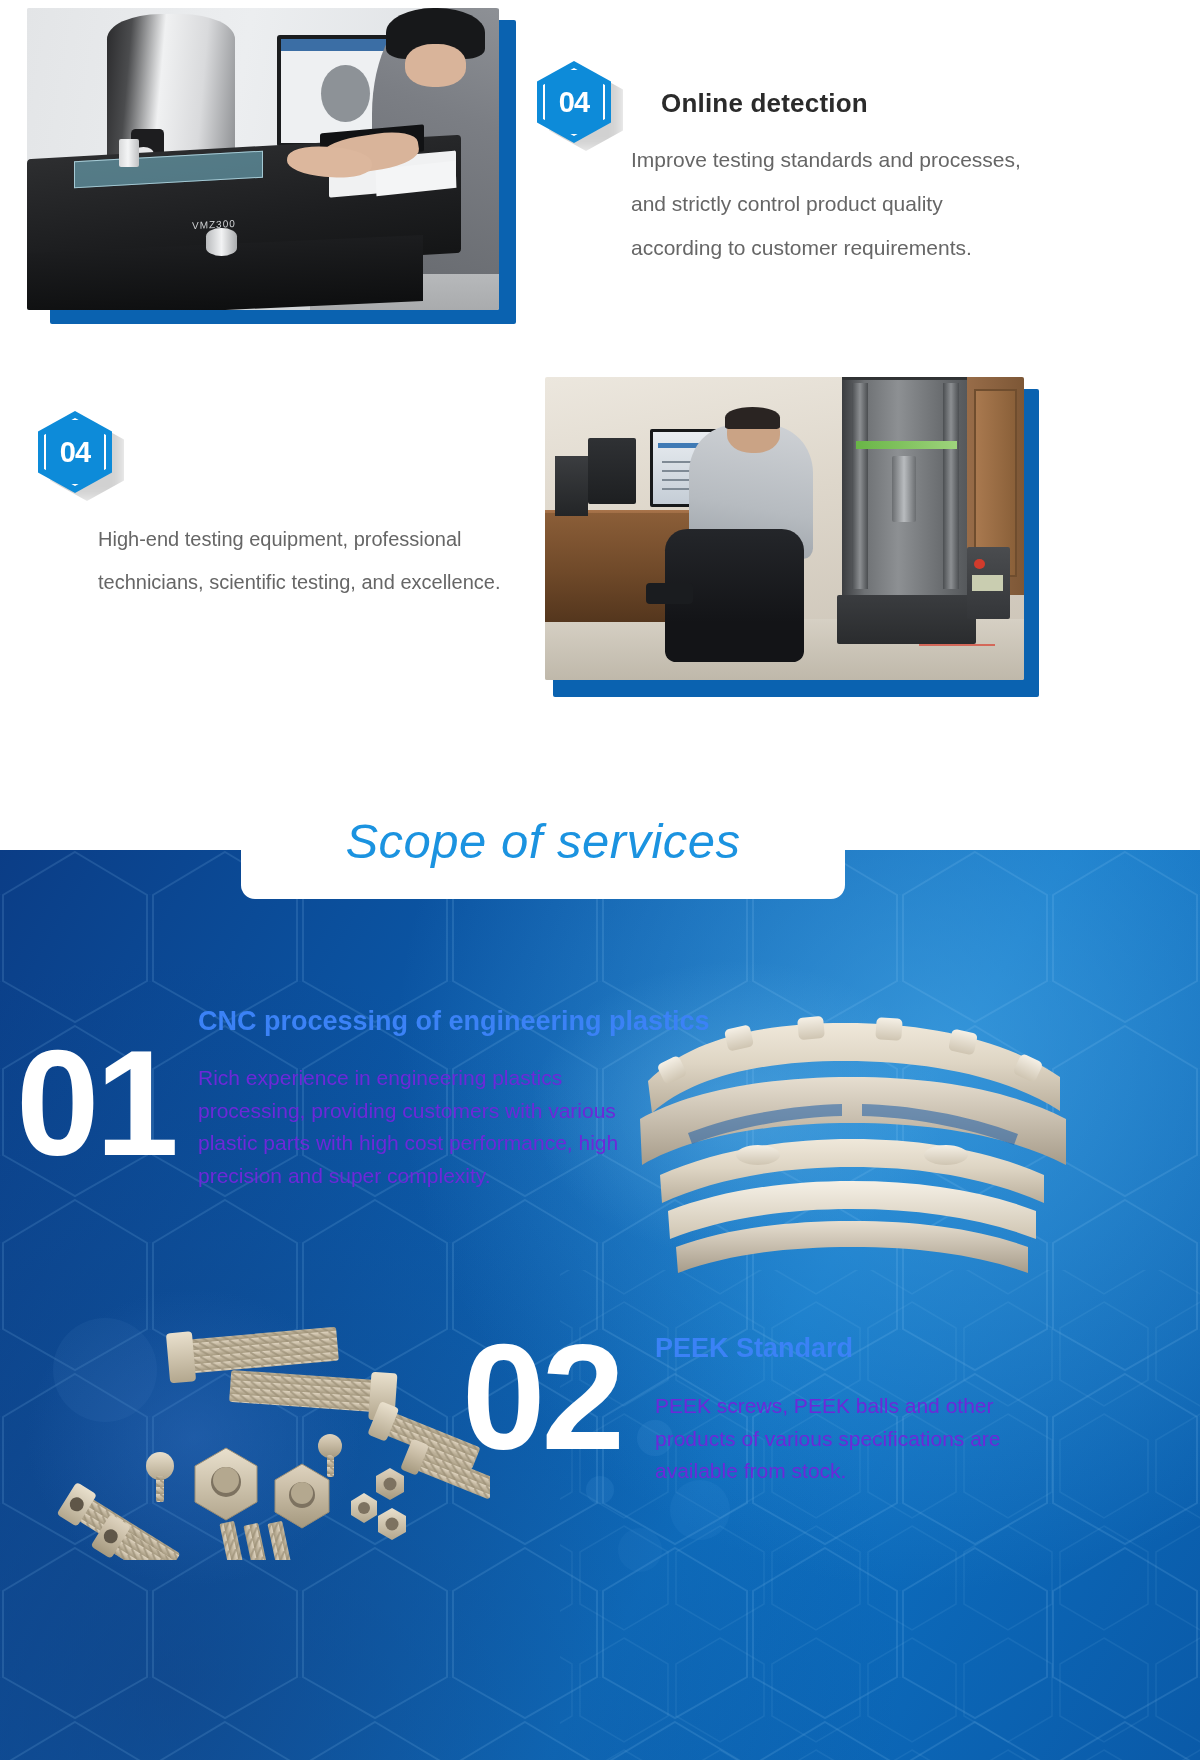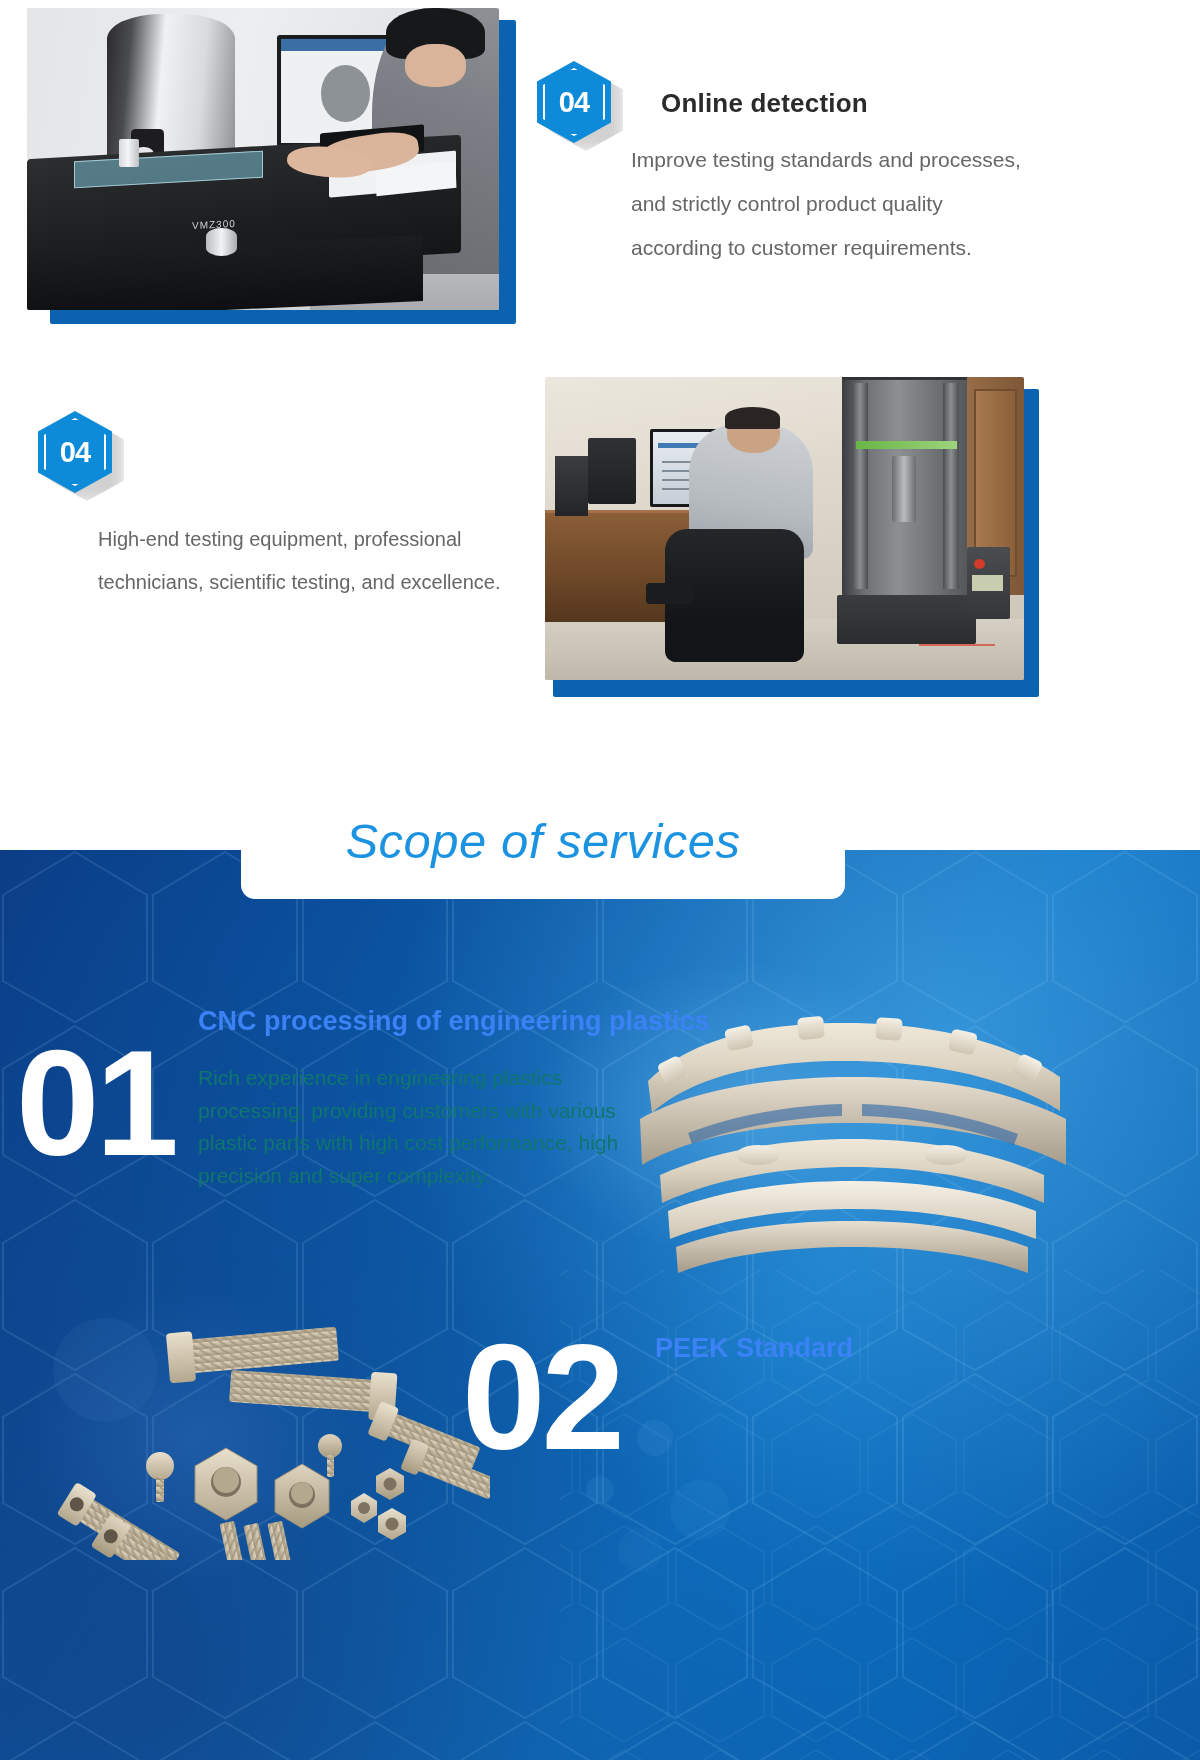--- a/index.html
+++ b/index.html
@@ -219,21 +219,21 @@
      letter-spacing:-4px;
   }
   #num01 { left: 16px; top: 1028px; font-size: 150px; }
   #num02 { left: 462px; top: 1322px; font-size: 150px; }
 
   .svc-title {
      position:absolute; color:#3b82f6; font-size:27px; font-weight:bold;
      font-family:"Liberation Sans",sans-serif; line-height:34px;
   }
   .svc-body {
-     position:absolute; color:#0f766e; font-size:21px; line-height:32.5px;
+     position:absolute; color:#6d28d9; font-size:21px; line-height:32.5px;
      font-family:"Liberation Sans",sans-serif;
   }
   #st01 { left: 198px; top: 1004px; width: 760px; }
   #sb01 { left: 198px; top: 1062px; width: 432px; }
   #st02 { left: 655px; top: 1331px; width: 420px; }
   #sb02 { left: 655px; top: 1390px; width: 400px; }
 
   
   .peek-part { position:absolute; left:630px; top:1015px; width:445px; height:270px; }
   .peek-part svg { width:100%; height:100%; display:block; }
@@ -410,20 +410,21 @@
 
       <g fill="url(#peekg2)">
         <ellipse cx="128" cy="140" rx="22" ry="10"></ellipse>
         <ellipse cx="316" cy="140" rx="22" ry="10"></ellipse>
       </g>
     </svg>
   </div>
 
   <div class="bignum" id="num02">02</div>
   <div class="svc-title" id="st02">PEEK Standard</div>
+  <div class="svc-body" id="sb02">PEEK screws, PEEK balls and other products of various specifications are available from stock.</div>
 
   <div class="bolts">
     <svg viewBox="0 0 460 290" preserveAspectRatio="none">
       <defs>
         <linearGradient id="bg1" x1="0" y1="0" x2="0" y2="1">
           <stop offset="0%" stop-color="#ded3bf"></stop>
           <stop offset="40%" stop-color="#c9bda6"></stop>
           <stop offset="100%" stop-color="#a5997f"></stop>
         </linearGradient>
         <linearGradient id="bg2" x1="0" y1="0" x2="0" y2="1">

